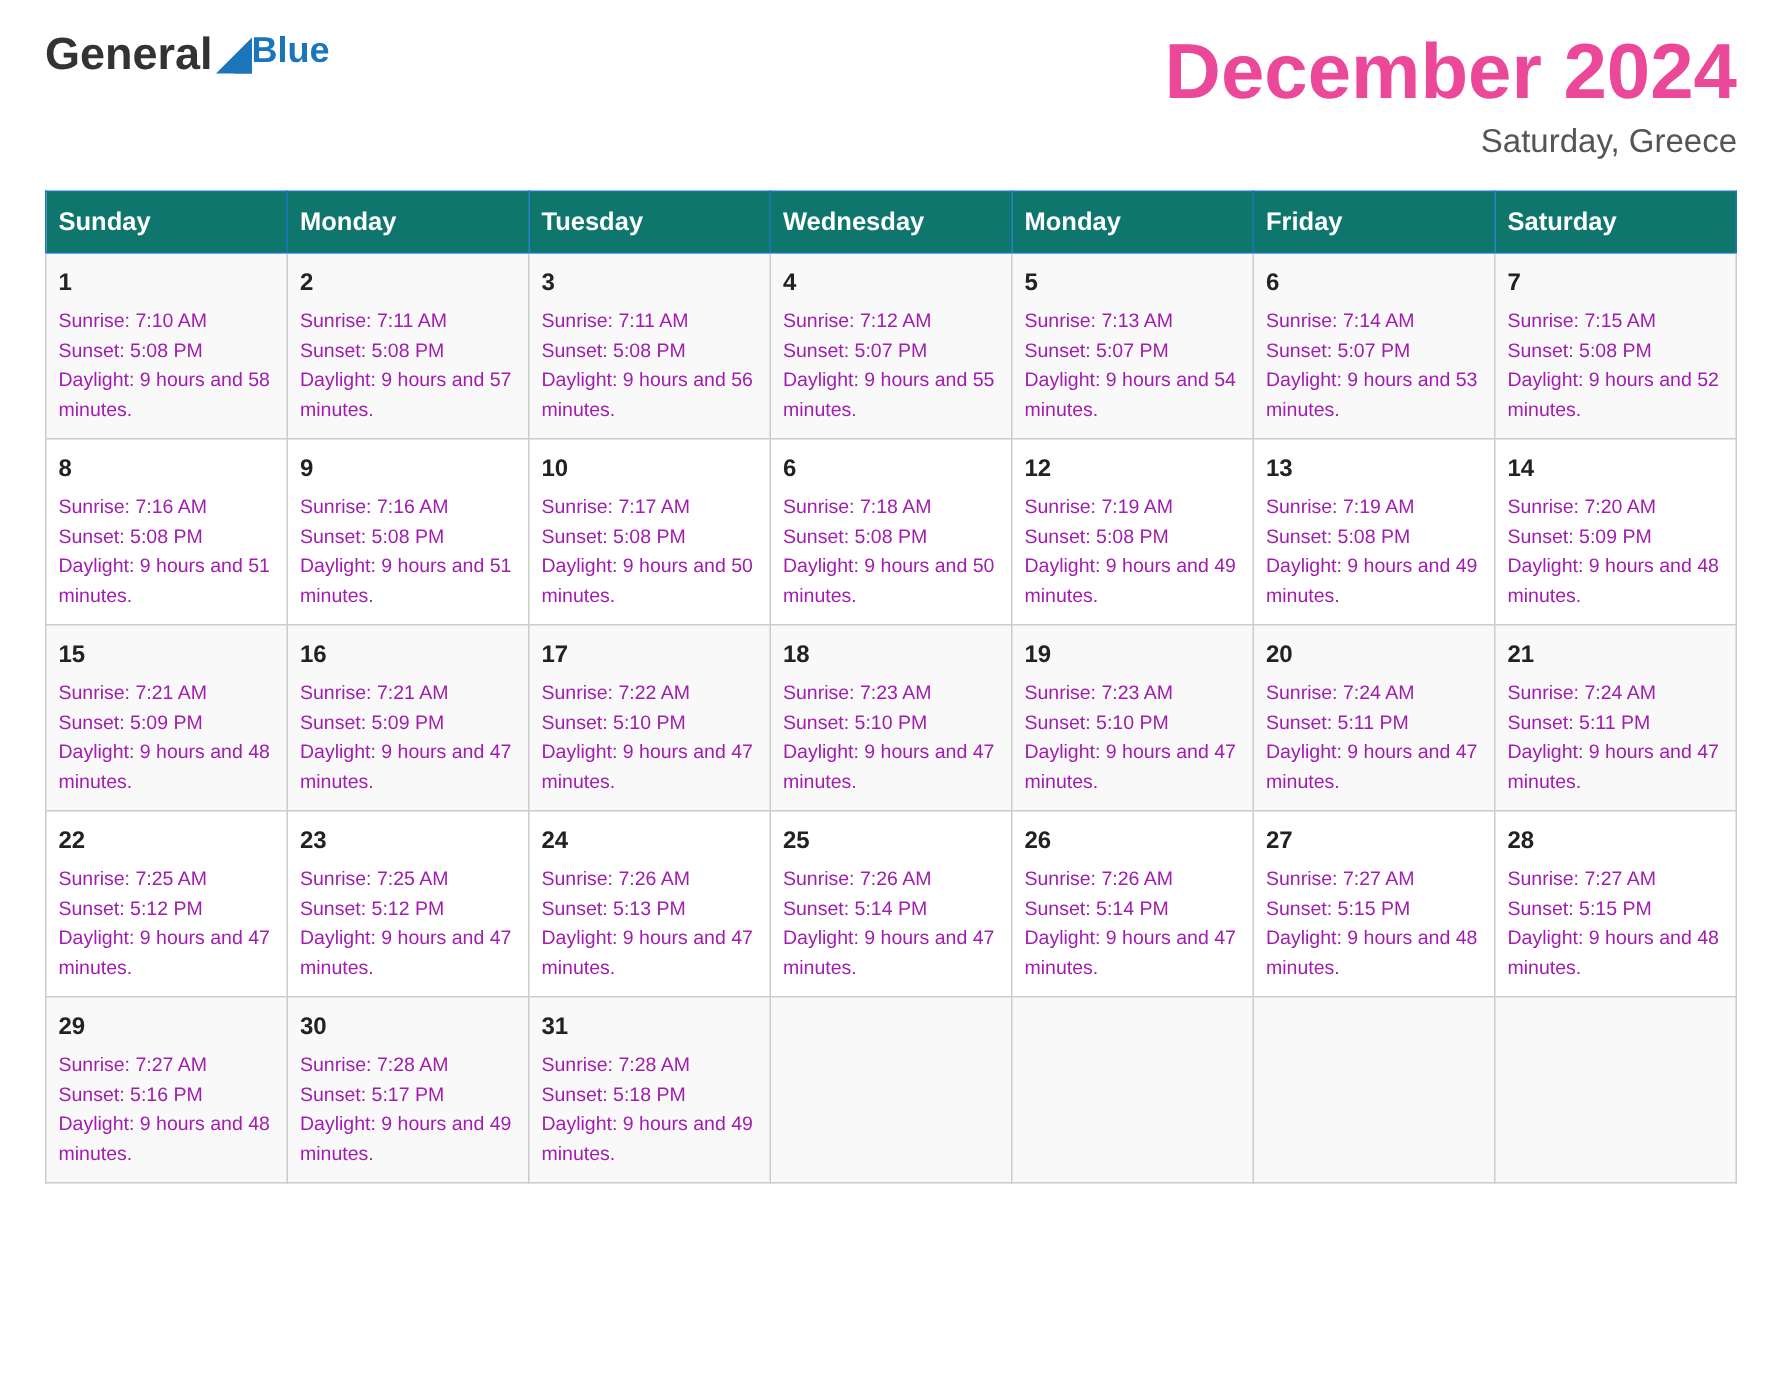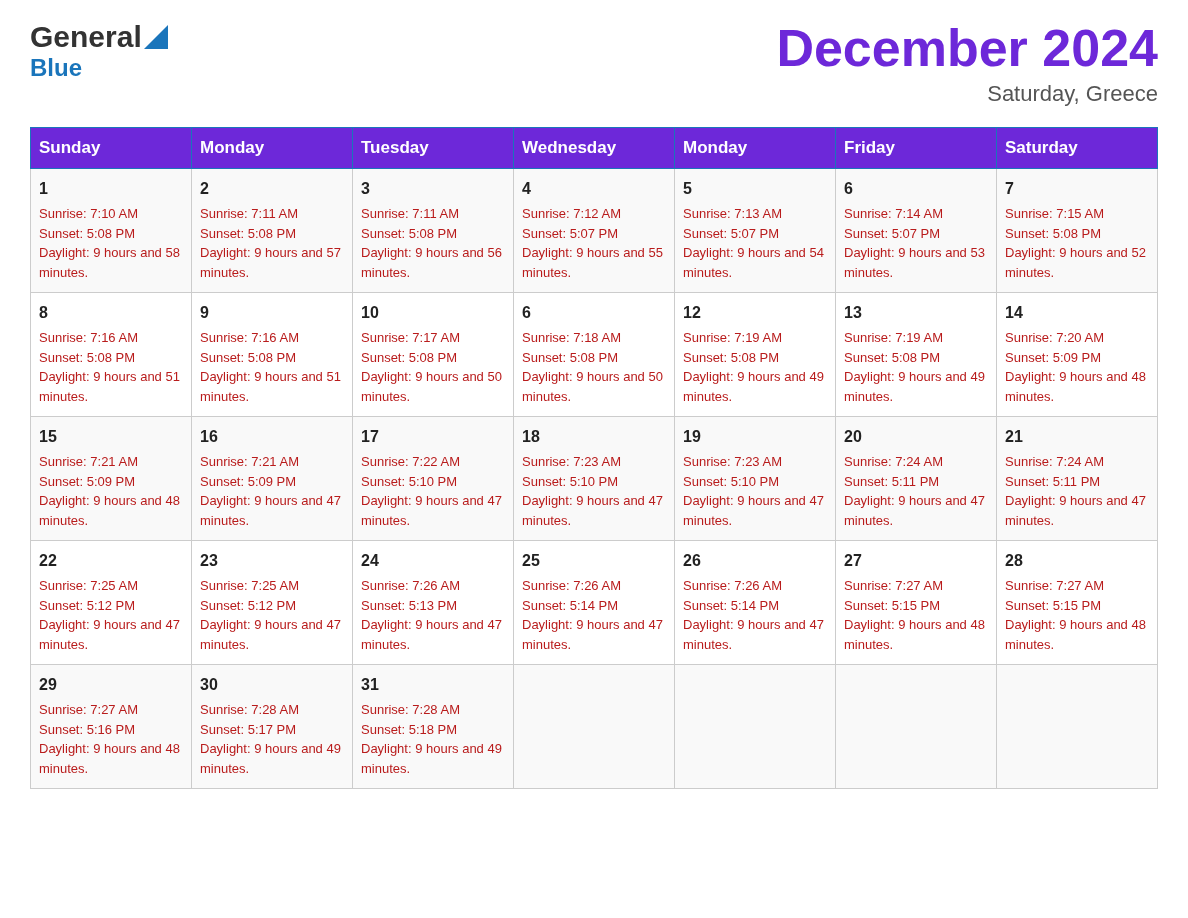--- a/index.html
+++ b/index.html
@@ -11,44 +11,44 @@
       min-height: 918px;
     }
     .header {
       display: flex;
       justify-content: space-between;
       align-items: flex-start;
       margin-bottom: 20px;
     }
     .logo {
       display: flex;
-      flex-direction: column;
+      flex-direction: row;
       align-items: flex-start;
     }
     .title-section {
       text-align: right;
     }
     .month-title {
       font-size: 52px;
       font-weight: bold;
-      color: #6d28d9;
+      color: #ec4899;
       line-height: 1.1;
     }
     .location {
       font-size: 22px;
       color: #555;
       margin-top: 4px;
     }
     .calendar-table {
       width: 100%;
       border-collapse: collapse;
       table-layout: fixed;
     }
     .calendar-table thead tr {
-      background-color: #6d28d9;
+      background-color: #0f766e;
       margin-top: 40px;
     }
     .calendar-table thead th {
       color: #fff;
       font-size: 17px;
       font-weight: bold;
       padding: 10px 8px;
       border: 1px solid #1a75bb;
       text-align: left;
     }
@@ -63,21 +63,21 @@
     }
     .day-number {
       font-size: 16px;
       font-weight: bold;
       color: #222;
       display: block;
       margin-bottom: 3px;
     }
     .day-info {
       font-size: 13px;
-      color: #b91c1c;
+      color: #a21caf;
     }
     .empty-cell {
       background: #fff;
     }
     tbody tr:nth-child(odd) td {
       background-color: #f9f9f9;
     }
     tbody tr:nth-child(even) td {
       background-color: #fff;
     }

